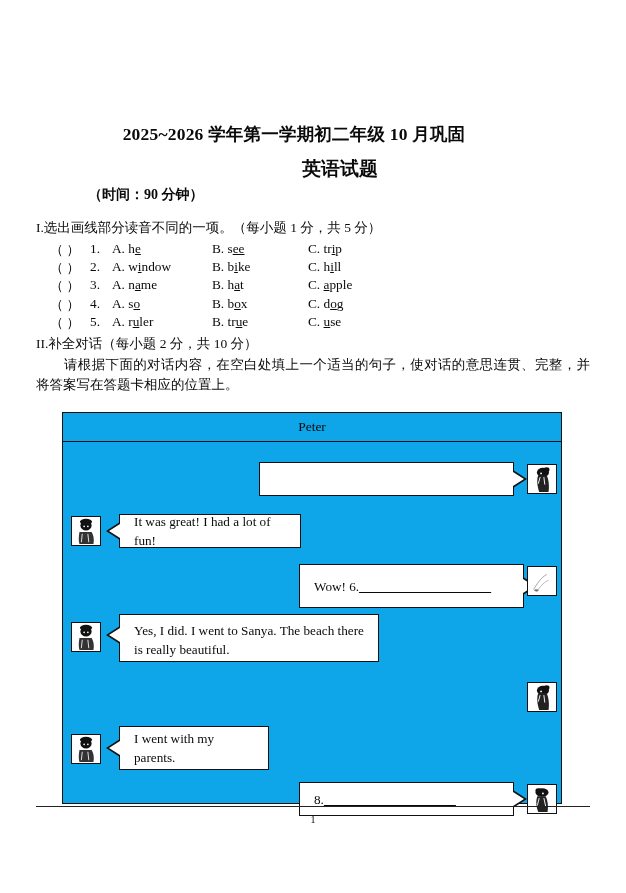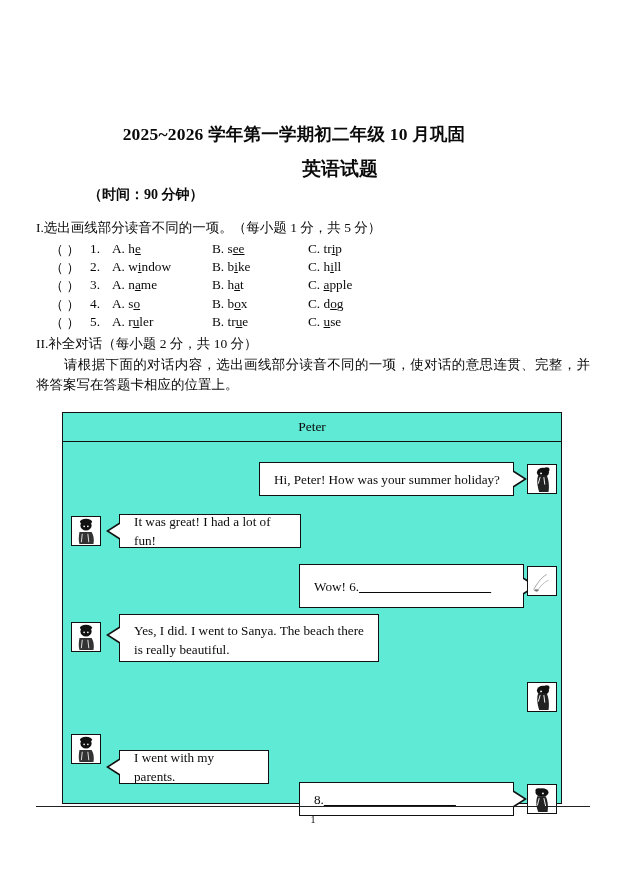--- a/index.html
+++ b/index.html
@@ -93,21 +93,21 @@
   }
 
   
   .dlg-table {
     position: absolute;
     left: 62px; top: 412px;
     width: 500px;
     height: 392px;
     border: 1.6px solid #111;
     box-sizing: border-box;
-    background: #5eead4;
+    background: #0ea5e9;
   }
   .dlg-header {
     height: 28px;
     border-bottom: 1.6px solid #111;
     display: flex;
     align-items: center;
     justify-content: center;
     font-size: 13.5px;
   }
   .dlg-body {
@@ -247,31 +247,30 @@
       <span class="q-paren">（    ）</span>
       <span class="q-num">5.</span>
       <span class="q-a"><span>A. r</span><span class="u">u</span><span>ler</span></span>
       <span class="q-b"><span>B. tr</span><span class="u">u</span><span>e</span></span>
       <span class="q-c"><span>C. </span><span class="u">u</span><span>se</span></span>
     </div>
 
   </div>
 
   <div class="sec2-head">II.补全对话（每小题 2 分，共 10 分）</div>
-  <div class="sec2-body">请根据下面的对话内容，选出画线部分读音不同的一项，使对话的意思连贯、完整，并将答案写在答题卡相应的位置上。</div>
+  <div class="sec2-body">请根据下面的对话内容，在空白处填上一个适当的句子，使对话的意思连贯、完整，并将答案写在答题卡相应的位置上。</div>
 
   <div class="dlg-table">
     <div class="dlg-header">
       <span>Peter</span>
     </div>
 
     <div class="dlg-body">
 
       <div class="bubble" style="left:196px; top:20px; width:255px; height:34px;">
-        <span class="btext">Hi, Peter! How was your summer holiday?</span>
         <span class="tail-r"></span>
         <span class="tail-r-in"></span>
       </div>
       <div class="avatar" style="left:464px; top:22px;">
         <svg viewBox="0 0 30 30">
           <rect x="0" y="0" width="30" height="30" fill="#fff"></rect>
           <ellipse cx="16" cy="8" rx="6.5" ry="5" fill="#111"></ellipse>
           <ellipse cx="20" cy="5" rx="3" ry="2.5" fill="#111"></ellipse>
           <path d="M11 11 C9 16 10 23 12 29 L22 29 C23 22 22 15 20 11 Z" fill="#222"></path>
           <path d="M13 13 L11 20 M17 13 L18 21" stroke="#fff" stroke-width="1"></path>
@@ -331,21 +330,21 @@
         <svg viewBox="0 0 30 30">
           <rect x="0" y="0" width="30" height="30" fill="#fff"></rect>
           <ellipse cx="16" cy="8" rx="6.5" ry="5" fill="#111"></ellipse>
           <ellipse cx="20" cy="5" rx="3" ry="2.5" fill="#111"></ellipse>
           <path d="M11 11 C9 16 10 23 12 29 L22 29 C23 22 22 15 20 11 Z" fill="#222"></path>
           <path d="M13 13 L11 20 M17 13 L18 21" stroke="#fff" stroke-width="1"></path>
           <circle cx="14" cy="9" r="1" fill="#fff"></circle>
         </svg>
       </div>
 
-      <div class="bubble" style="left:56px; top:308px; width:150px; height:34px;">
+      <div class="bubble" style="left:56px; top:284px; width:150px; height:44px;">
         <span class="btext">I went with my parents.</span>
         <span class="tail-l"></span>
         <span class="tail-l-in"></span>
       </div>
       <div class="avatar" style="left:8px; top:292px;">
         <svg viewBox="0 0 30 30">
           <rect x="0" y="0" width="30" height="30" fill="#fff"></rect>
           <ellipse cx="15" cy="9" rx="6" ry="5.5" fill="#111"></ellipse>
           <ellipse cx="15" cy="5" rx="6.5" ry="3" fill="#111"></ellipse>
           <path d="M8 16 C7 21 7 26 8 29 L23 29 C24 24 23 19 21 16 Z" fill="#333"></path>

